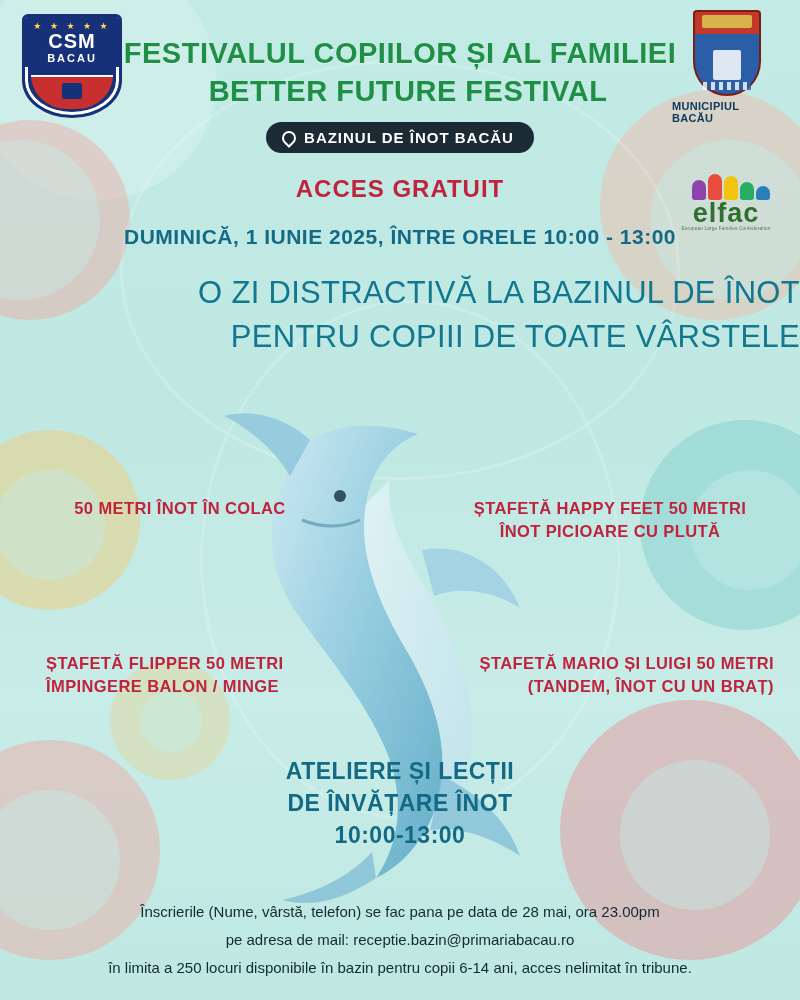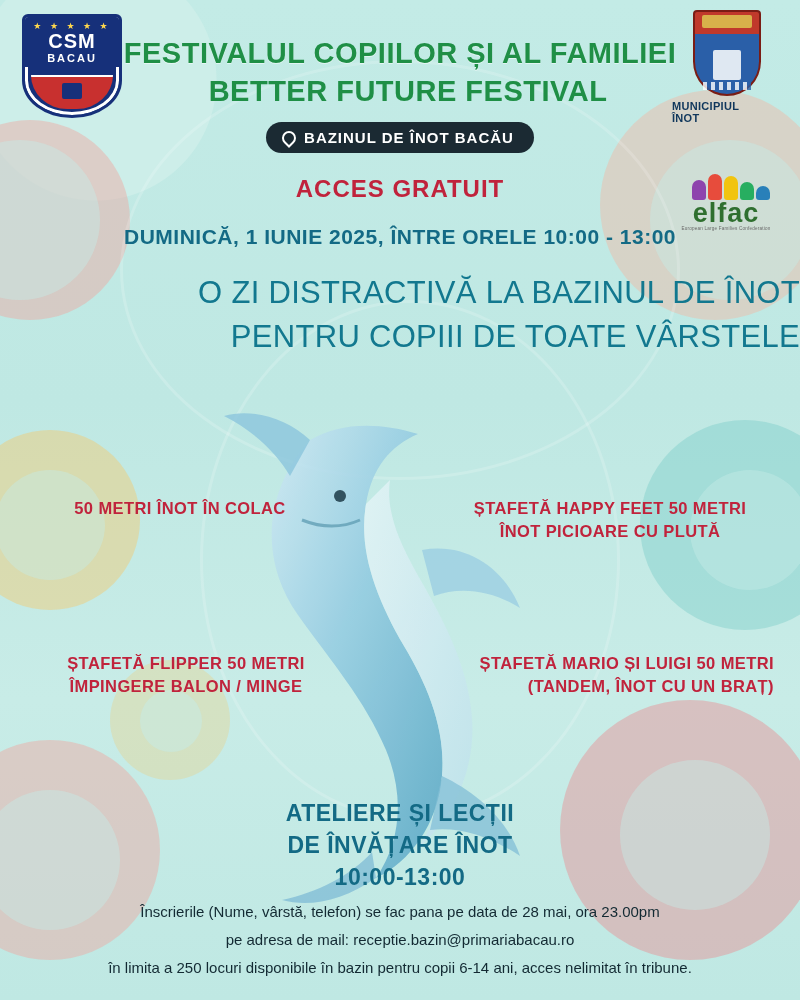--- a/index.html
+++ b/index.html
@@ -145,26 +145,26 @@
     opacity:.95;
   }
 
   
   .relay{
     position:absolute; z-index:4; color:#c0233c; font-weight:bold;
     font-size:16.5px; line-height:23px; letter-spacing:.4px;
   }
   .r1{ left:30px; top:497px; width:300px; text-align:center; }
   .r2{ right:30px; top:497px; width:320px; text-align:center; }
-  .r3{ left:46px; top:652px; width:280px; text-align:center; }
+  .r3{ left:46px; top:652px; width:280px; }
   .r4{ right:26px; top:652px; width:350px; text-align:right; }
 
   .ateliere{
     position:absolute; left:0; right:0; top:755px; text-align:center; z-index:4;
-    color:#136a85; font-weight:bold; font-size:23px; line-height:32px; letter-spacing:.5px;margin-top:42px;
+    color:#136a85; font-weight:bold; font-size:23px; line-height:32px; letter-spacing:.5px;
   }
 
   .footer{
     position:absolute; left:0; right:0; bottom:18px; z-index:6;
     text-align:center; color:#132a33; font-size:15px; line-height:28px;
   }
   .footer div{ padding:0 24px; }
 </style>
 </head>
 <body>
@@ -200,21 +200,21 @@
   </div>
 
   <div class="logo-bacau">
     <div class="bacau-shield">
       <div class="crown"></div>
       <div class="tower"></div>
       <div class="wavy"></div>
     </div>
     <div class="bacau-label">
       <div>MUNICIPIUL</div>
-      <div>ÎNOT</div>
+      <div>BACĂU</div>
     </div>
   </div>
 
   <div class="logo-elfac">
     <div class="elfac-figs">
       <span style="left:14px;background:#8e44ad;height:20px;"></span>
       <span style="left:30px;background:#e74c3c;height:26px;"></span>
       <span style="left:46px;background:#f1c40f;height:24px;"></span>
       <span style="left:62px;background:#27ae60;height:18px;"></span>
       <span style="left:78px;background:#2980b9;height:14px;"></span>

